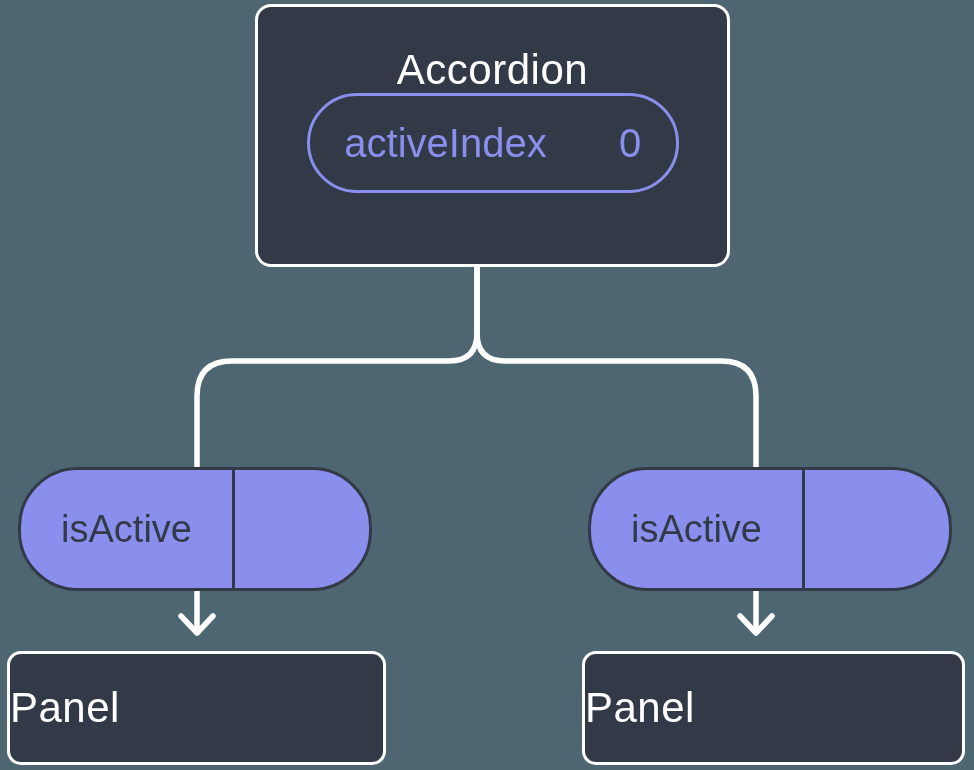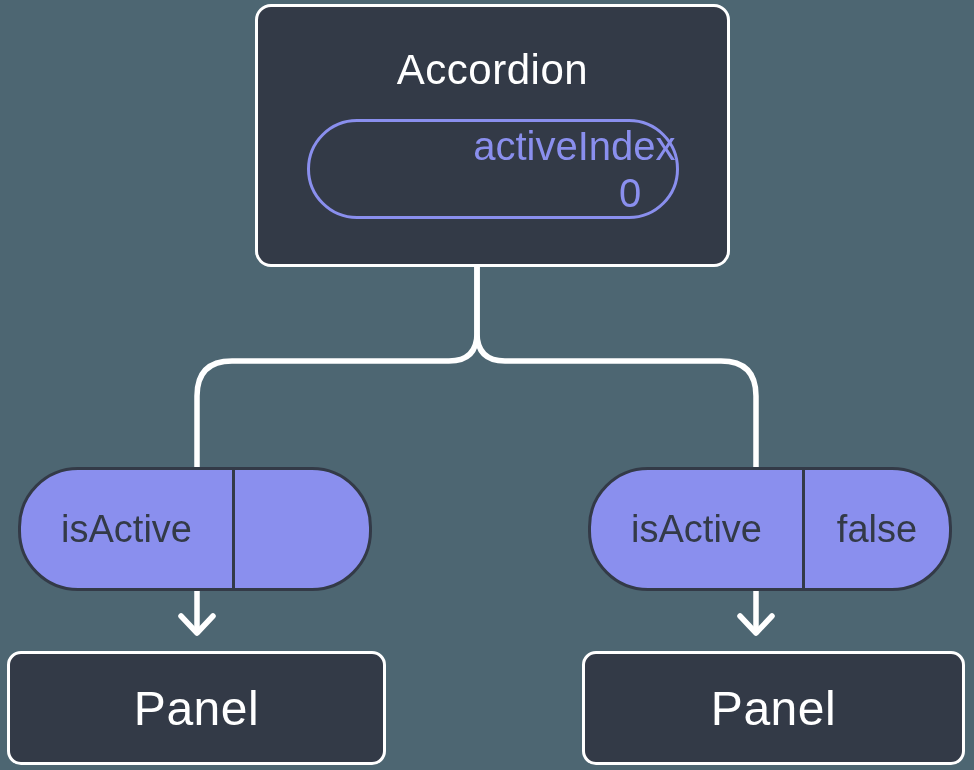--- a/index.html
+++ b/index.html
@@ -41,38 +41,36 @@
     left: 255px; top: 4px;
     width: 475px; height: 263px;
     background: var(--node-fill);
     border: 3px solid var(--node-border);
     border-radius: 16px;
     z-index: 2;
     display: flex;
     flex-direction: column;
     align-items: center;
     padding-top: 40px;
-    gap: 26px;
   }
   .node-title {
     color: var(--title-text);
     font-size: 42px;
     font-weight: 500;
     line-height: 1.1;
     letter-spacing: 0.5px;
   }
   .prop-pill {
     width: 372px; height: 100px;
     border: 3px solid var(--prop-accent);
     border-radius: 60px;
     display: flex;
-    align-items: flex-end;
+    align-items: center;
     color: var(--prop-accent);
     font-size: 40px;
-    flex-direction: column;
   }
   .prop-pill .cell {
     display: flex;
     align-items: center;
     justify-content: center;
   }
   .prop-pill .name { flex: 1; }
   .prop-pill .divider { width: 3px; background: var(--prop-accent); }
   .prop-pill .value { width: 91px; }
 
@@ -103,23 +101,23 @@
   .panel-node {
     position: absolute;
     top: 651px;
     height: 114px;
     background: var(--node-fill);
     border: 3px solid var(--node-border);
     border-radius: 14px;
     z-index: 2;
     display: flex;
     align-items: center;
-    justify-content: center;
+    justify-content: flex-start;
     color: var(--title-text);
-    font-size: 48px;
+    font-size: 42px;
     font-weight: 500;
     letter-spacing: 0.5px;
   }
   .panel-node.left  { left: 7px;   width: 379px; }
   .panel-node.right { left: 582px; width: 383px; }
 </style>
 </head>
 <body>
 
 <div class="stage">
@@ -141,21 +139,20 @@
   </div>
 
   <div class="state-pill left">
     <span class="cell name">isActive</span>
     <span class="divider"></span>
   </div>
 
   <div class="state-pill right">
     <span class="cell name">isActive</span>
     <span class="divider"></span>
-    <span class="cell value">false</span>
   </div>
 
   <div class="panel-node left">
     <span>Panel</span>
   </div>
 
   <div class="panel-node right">
     <span>Panel</span>
   </div>
 

